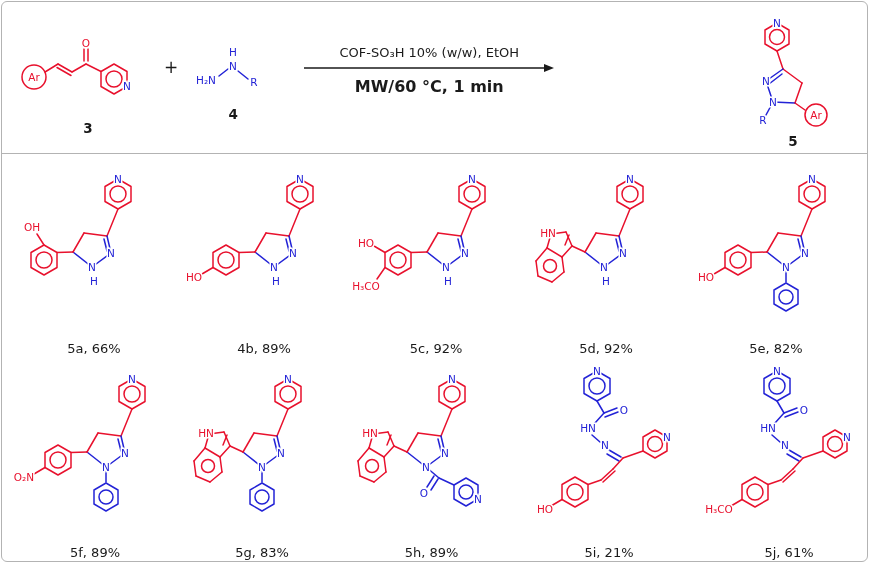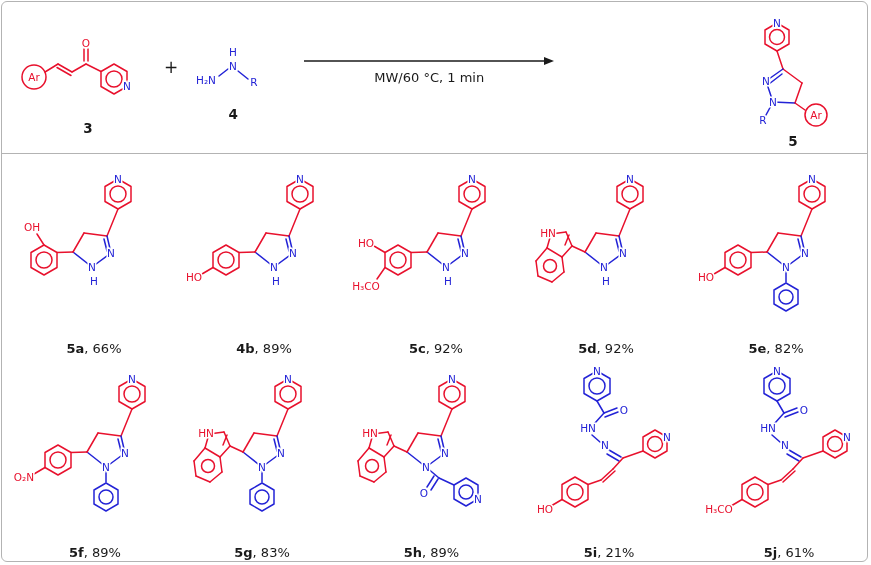--- a/index.html
+++ b/index.html
@@ -13,30 +13,30 @@
   
   .scheme-row {
     display:flex; align-items:center; height:152px; padding:0 14px 0 16px;
     border-bottom:1px solid var(--border); box-sizing:border-box;
   }
   .sblock { display:flex; flex-direction:column; align-items:center; }
   .num-label { text-align:center; font-weight:bold; font-size:13.5px; margin-top:1px; }
   .plus { font-size:17px; margin:0 10px 22px 6px; }
   .arrow-wrap { display:flex; flex-direction:column; align-items:center; margin:0 8px 14px 26px; }
   .cond-top { font-size:13px; margin-bottom:3px; white-space:nowrap; }
-  .cond-bottom { font-size:13px; margin-top:4px; white-space:nowrap; }
+  .cond-bottom { font-size:16px; margin-top:4px; white-space:nowrap;font-weight:bold; }
   .prod5 { margin-left:auto; }
   
   .products { padding:2px 0 0 8px; }
   .prow { display:flex; align-items:flex-start; }
   .pcell { display:flex; flex-direction:column; align-items:center; box-sizing:border-box; }
   .row1 .pcell { height:200px; }
   .row2 .pcell { height:204px; }
   .caption { font-size:13px; margin-top:auto; text-align:center; white-space:nowrap; }
-  .cid { font-weight:bold; }
+  .cid { font-weight:normal; }
   
   svg line, svg polygon, svg circle { fill:none; stroke-width:1.5; stroke-linecap:round; stroke-linejoin:round; }
   .sr { stroke:var(--red); }
   .sb { stroke:var(--blue); }
   svg text {
     font-family:"DejaVu Sans",sans-serif; font-size:10.5px; text-anchor:middle;
     paint-order:stroke; stroke:#ffffff; stroke-width:3px; fill:var(--black);
   }
   text.fb { fill:var(--blue); }
   text.fr { fill:var(--red); }
@@ -85,20 +85,21 @@
         </g>
         <text x="18" y="51" class="fb">H₂N</text>
         <text x="45" y="23" class="fb">H</text>
         <text x="45" y="37" class="fb">N</text>
         <text x="66" y="53" class="fb">R</text>
       </svg>
       <div class="num-label">4</div>
     </div>
 
     <div class="arrow-wrap">
+      <div class="cond-top">COF-SO₃H 10% (w/w), EtOH</div>
       <svg class="arrow-svg" width="250" height="10">
         <line x1="0" y1="5" x2="241" y2="5"></line>
         <polygon points="240,1 250,5 240,9" class="ah"></polygon>
       </svg>
       <div class="cond-bottom">MW/60 °C, 1 min</div>
     </div>
 
     <div class="sblock prod5">
       <svg viewBox="0 0 120 125" width="120" height="125">
         <g>

